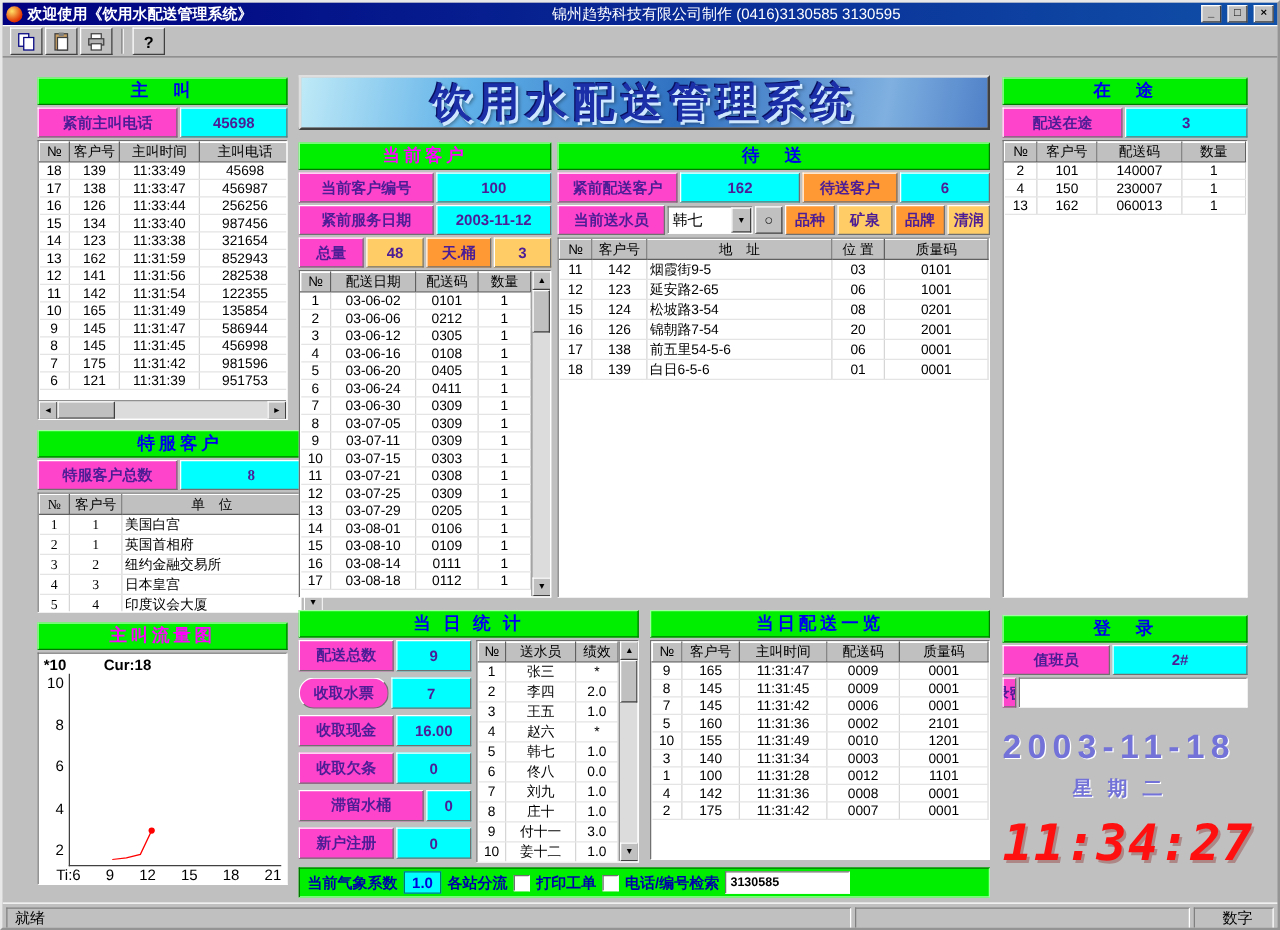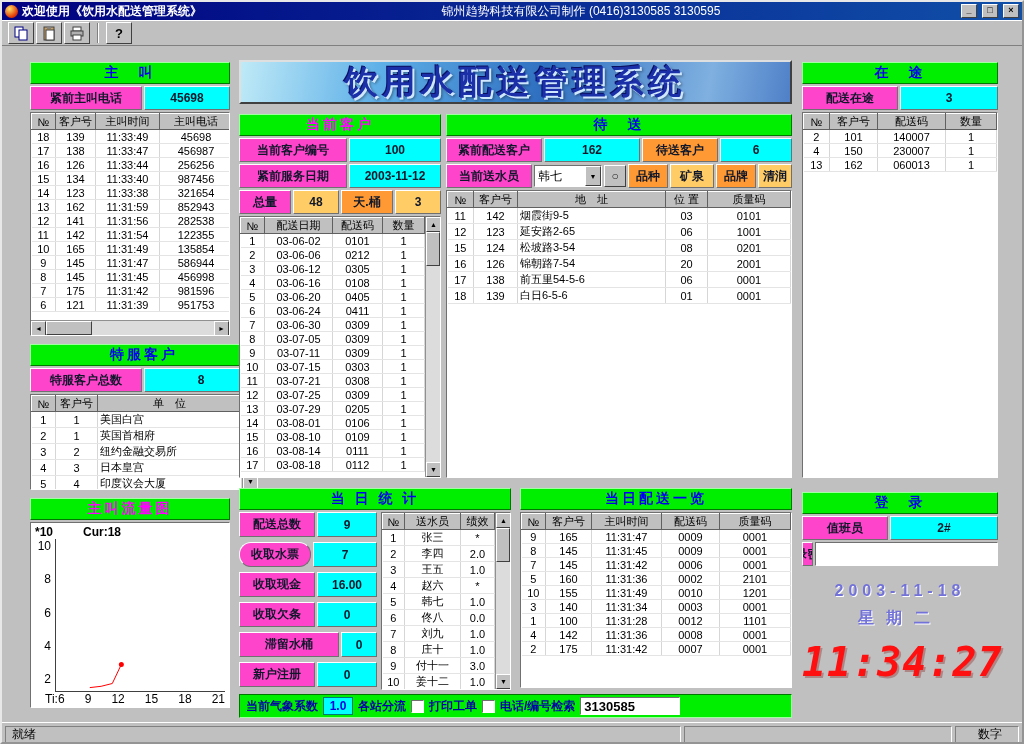--- a/index.html
+++ b/index.html
@@ -17,21 +17,21 @@
 .toolbar{height:26px;background:#c0c0c0;border-top:1px solid #fff;border-bottom:1px solid #808080;display:flex;align-items:center;padding:1px 6px;gap:2px;}
 .tb-btn{width:26px;height:22px;background:#c0c0c0;border:1px solid;border-color:#fff #404040 #404040 #fff;display:flex;align-items:center;justify-content:center;font-size:13px;font-weight:bold;color:#000;}
 .tb-sep{width:2px;height:20px;border-left:1px solid #808080;border-right:1px solid #fff;margin:0 5px;}
 
 
 .main{position:relative;height:676px;overflow:hidden;}
 .panel{position:absolute;}
 .panel-header{height:22px;background:#00ef00;border:1px solid;border-color:#a0ffa0 #007800 #007800 #a0ffa0;display:flex;align-items:center;justify-content:center;font-size:14px;font-weight:bold;color:#0000ee;letter-spacing:3px;white-space:nowrap;overflow:hidden;}
 .panel-header.hdr-magenta{color:#ff00ff;}
 .field-row{display:flex;margin-top:2px;gap:2px;align-items:center;}
-.cell{height:24px;display:flex;align-items:center;justify-content:center;font-size:12px;font-weight:bold;color:#0f172a;border:1px solid;border-color:#ffffff #707070 #707070 #ffffff;overflow:hidden;white-space:nowrap;}
+.cell{height:24px;display:flex;align-items:center;justify-content:center;font-size:12px;font-weight:bold;color:#4c1d95;border:1px solid;border-color:#ffffff #707070 #707070 #ffffff;overflow:hidden;white-space:nowrap;}
 .magenta{background:#ff44cc;}
 .cyan{background:#00ffff;}
 .orange{background:#ff9933;}
 .peach{background:#ffcc66;}
 
 
 .tbl-wrap{position:relative;margin-top:2px;background:#fff;border:1px solid;border-color:#707070 #fff #fff #707070;overflow:hidden;}
 .tbl-wrap.vs{padding-right:15px;}
 .tbl-wrap.hs{padding-bottom:15px;}
 table{border-collapse:collapse;table-layout:fixed;width:100%;}
@@ -80,29 +80,29 @@
 .stats-tbl{flex:1;margin-top:0;}
 
 
 .combo{display:flex;width:68px;height:22px;background:#fff;border:1px solid;border-color:#707070 #fff #fff #707070;}
 .combo-text{flex:1;font-size:12px;display:flex;align-items:center;padding-left:3px;color:#000;font-weight:normal;}
 .combo-btn{width:16px;background:#c0c0c0;border:1px solid;border-color:#fff #404040 #404040 #fff;font-size:7px;display:flex;align-items:center;justify-content:center;color:#000;}
 .round-btn{width:22px;height:22px;background:#c0c0c0;border:1px solid;border-color:#fff #404040 #404040 #fff;font-size:12px;display:flex;align-items:center;justify-content:center;font-weight:bold;color:#222;}
 .sunken-input{height:24px;border:1px solid;border-color:#707070 #fff #fff #707070;background:#fff;font-size:13px;font-weight:bold;padding:0 3px;font-family:inherit;color:#000;}
 
 
-.login-date{margin-top:16px;text-align:center;font-size:16px;font-weight:bold;color:#7272d8;letter-spacing:5px;text-shadow:1px 1px 0 #fff;}
+.login-date{margin-top:16px;font-size:27px;font-weight:bold;color:#7272d8;letter-spacing:5px;text-shadow:1px 1px 0 #fff;}
 .login-week{margin-top:8px;text-align:center;font-size:16px;font-weight:bold;color:#7272d8;letter-spacing:12px;text-shadow:1px 1px 0 #fff;}
 .login-clock{margin-top:10px;text-align:center;font-size:40px;font-weight:bold;font-style:italic;color:#ff1010;font-family:"DejaVu Sans Mono","Liberation Mono",monospace;letter-spacing:1px;text-shadow:2px 2px 0 rgba(128,0,0,.3);}
 
 
 .bottombar{position:absolute;display:flex;align-items:center;gap:5px;background:#00ef00;border:1px solid;border-color:#007800 #a0ffa0 #a0ffa0 #007800;padding:0 6px;font-size:12px;font-weight:bold;color:#0000aa;white-space:nowrap;}
 .bb-cyan{height:18px;min-width:30px;display:flex;align-items:center;justify-content:center;background:#00ffff;border:1px solid #007878;color:#0000dd;font-size:12px;font-weight:bold;padding:0 2px;}
 .checkbox{width:13px;height:13px;background:#fff;border:1px solid;border-color:#707070 #fff #fff #707070;flex:0 0 auto;}
-.bb-input{width:100px;height:18px;border:1px solid;border-color:#707070 #fff #fff #707070;font-size:13px;font-weight:bold;padding:0 3px;font-family:inherit;}
+.bb-input{width:100px;height:18px;border:1px solid;border-color:#707070 #fff #fff #707070;font-size:10px;font-weight:bold;padding:0 3px;font-family:inherit;}
 
 
 .statusbar{height:24px;background:#c0c0c0;border-top:1px solid #fff;display:flex;align-items:center;padding:2px 3px;gap:3px;}
 .sb-cell{height:18px;border:1px solid;border-color:#808080 #fff #fff #808080;display:flex;align-items:center;padding:0 6px;font-size:12px;color:#000;}
 .sb-main{width:676px;}
 .sb-mid{flex:1;}
 .sb-num{width:64px;justify-content:center;padding-left:12px;}
 </style>
 </head>
 <body>
@@ -247,21 +247,21 @@
       <div class="hscroll">
         <div class="scroll-btn">◄</div>
         <div class="scroll-track">
             <div class="scroll-thumb h"></div>
           </div>
         <div class="scroll-btn">►</div>
       </div>
     </div>
   </div>
 
-  <div class="panel" style="left:28px;top:298px;width:228px;height:148px;">
+  <div class="panel" style="left:28px;top:298px;width:228px;height:148px;font-family:Liberation Serif, serif;">
     <div class="panel-header">
         <span>特服客户</span>
       </div>
     <div class="field-row">
       <div class="cell magenta" style="width:112px;">特服客户总数</div>
       <div class="cell cyan" style="flex:1;">8</div>
     </div>
     <div class="tbl-wrap vs" style="height:96px;">
       <table class="t-special">
         <thead>

